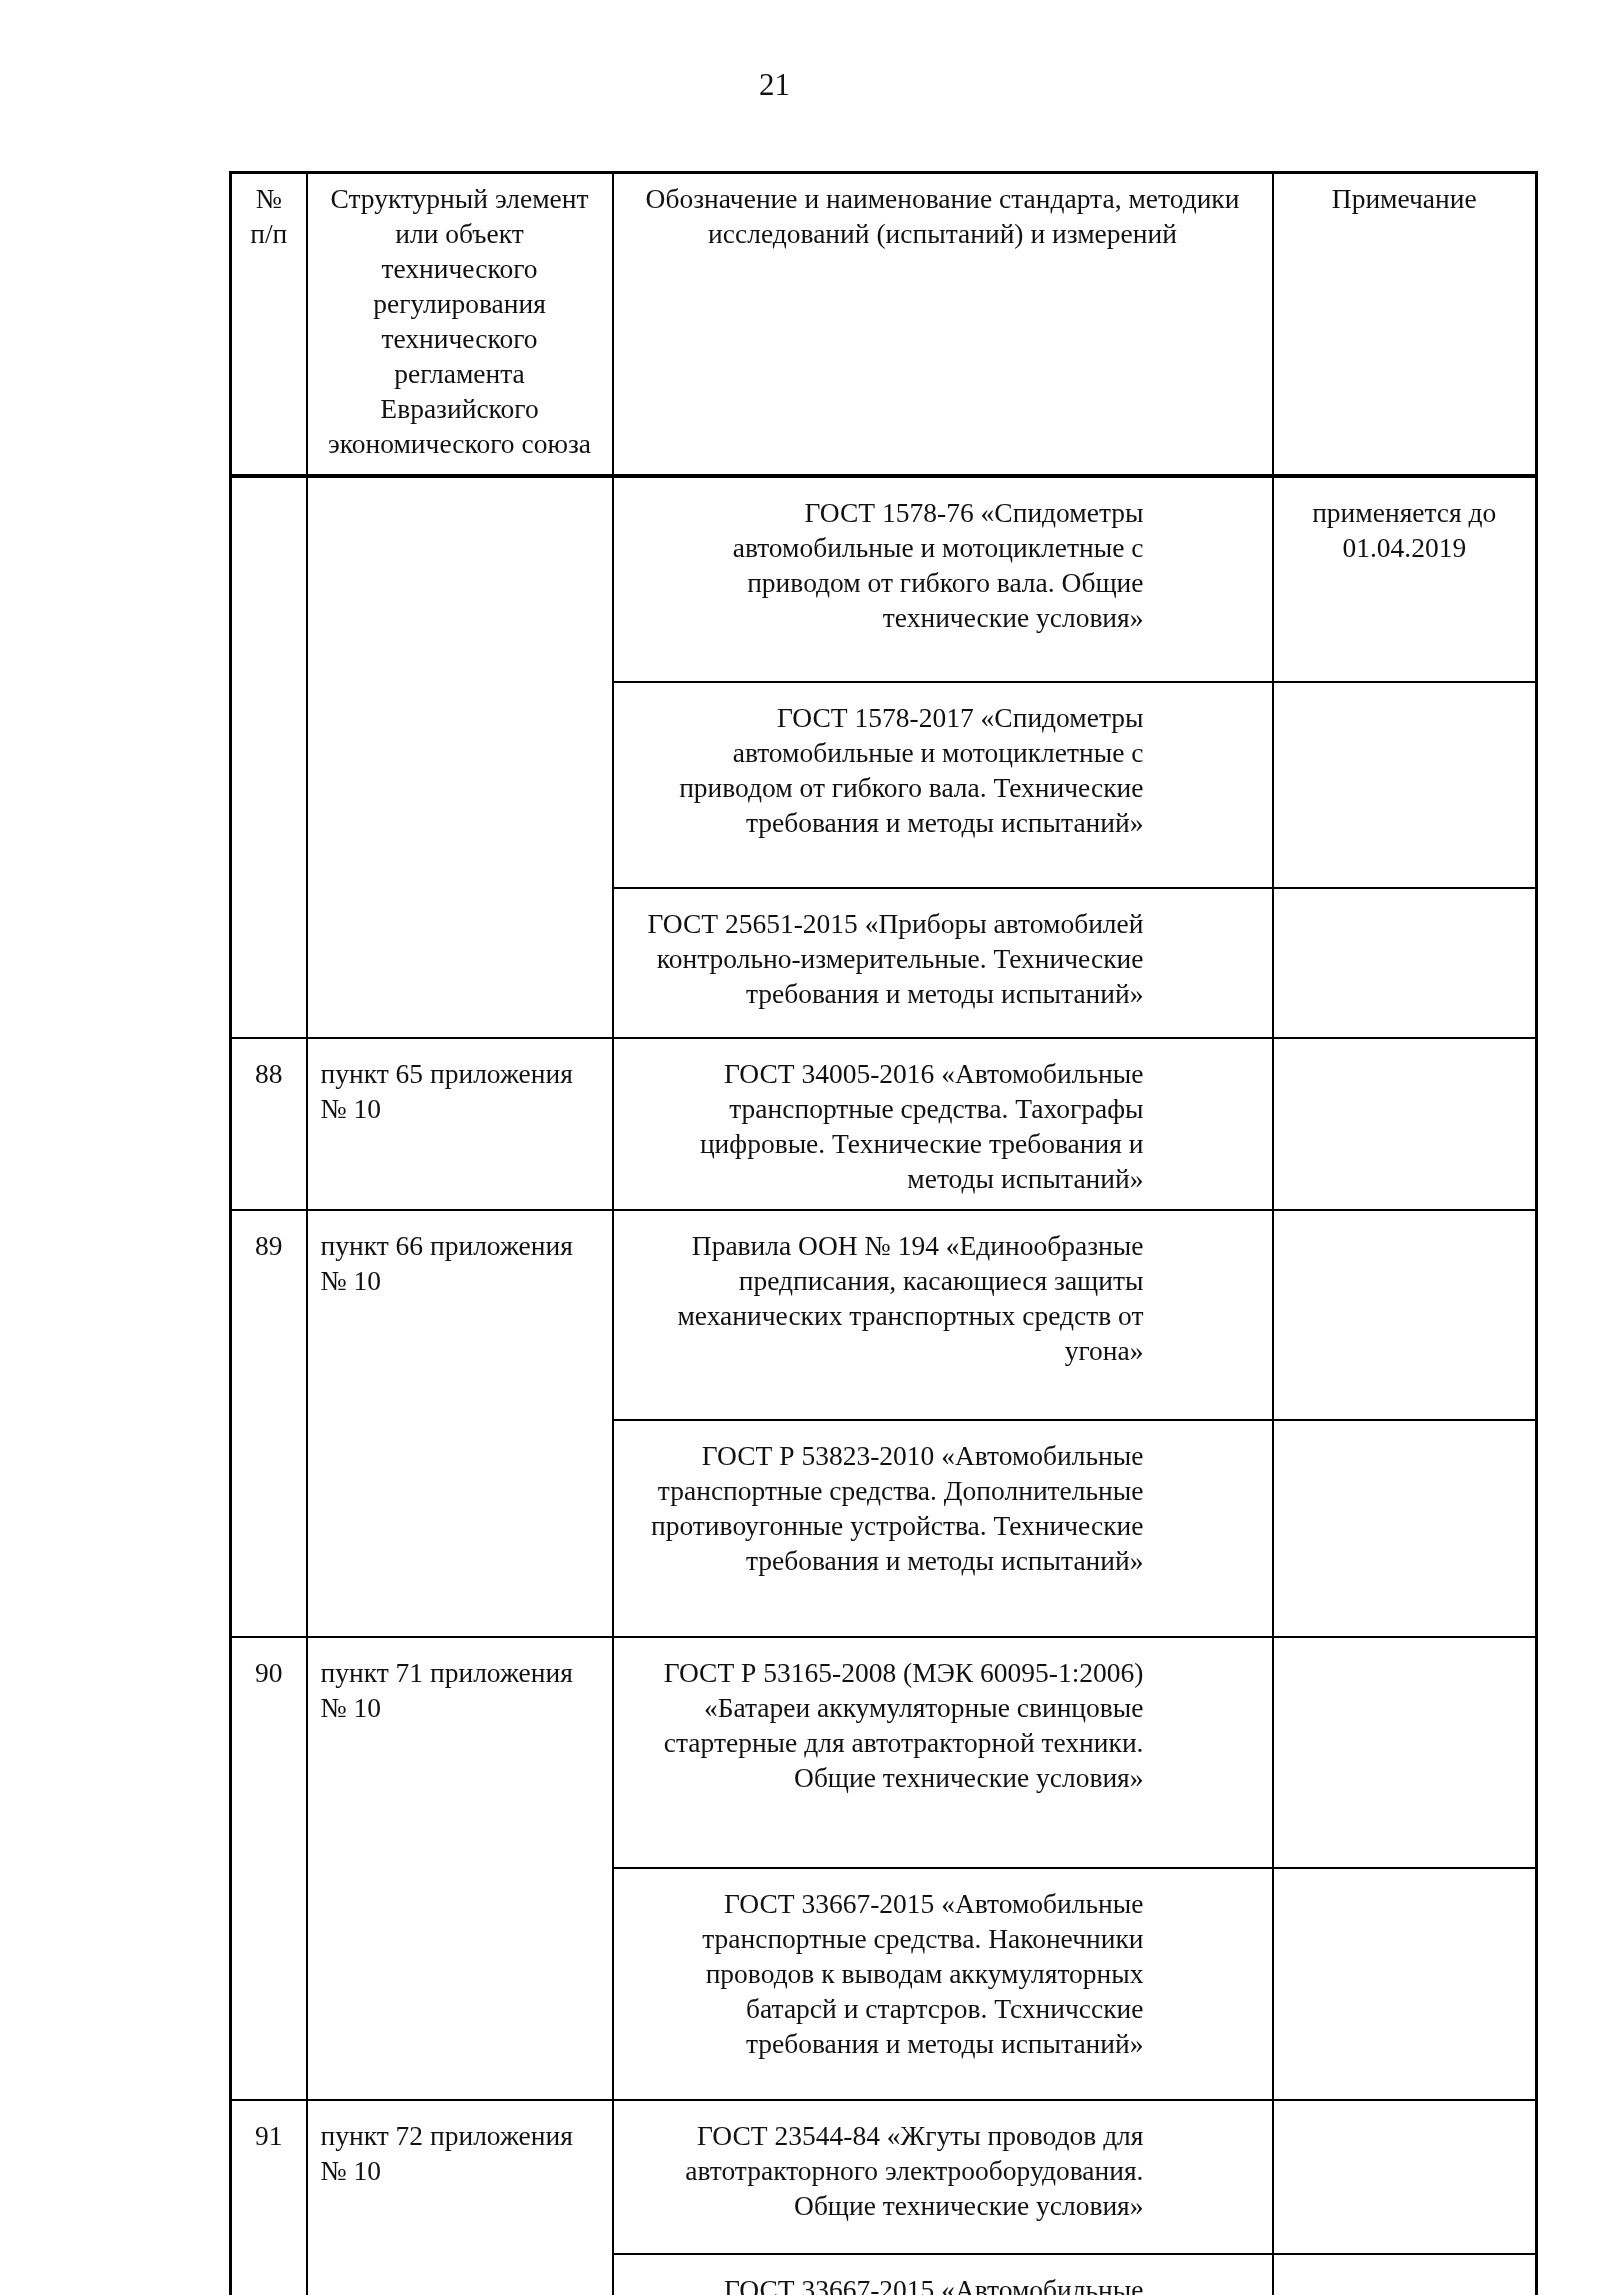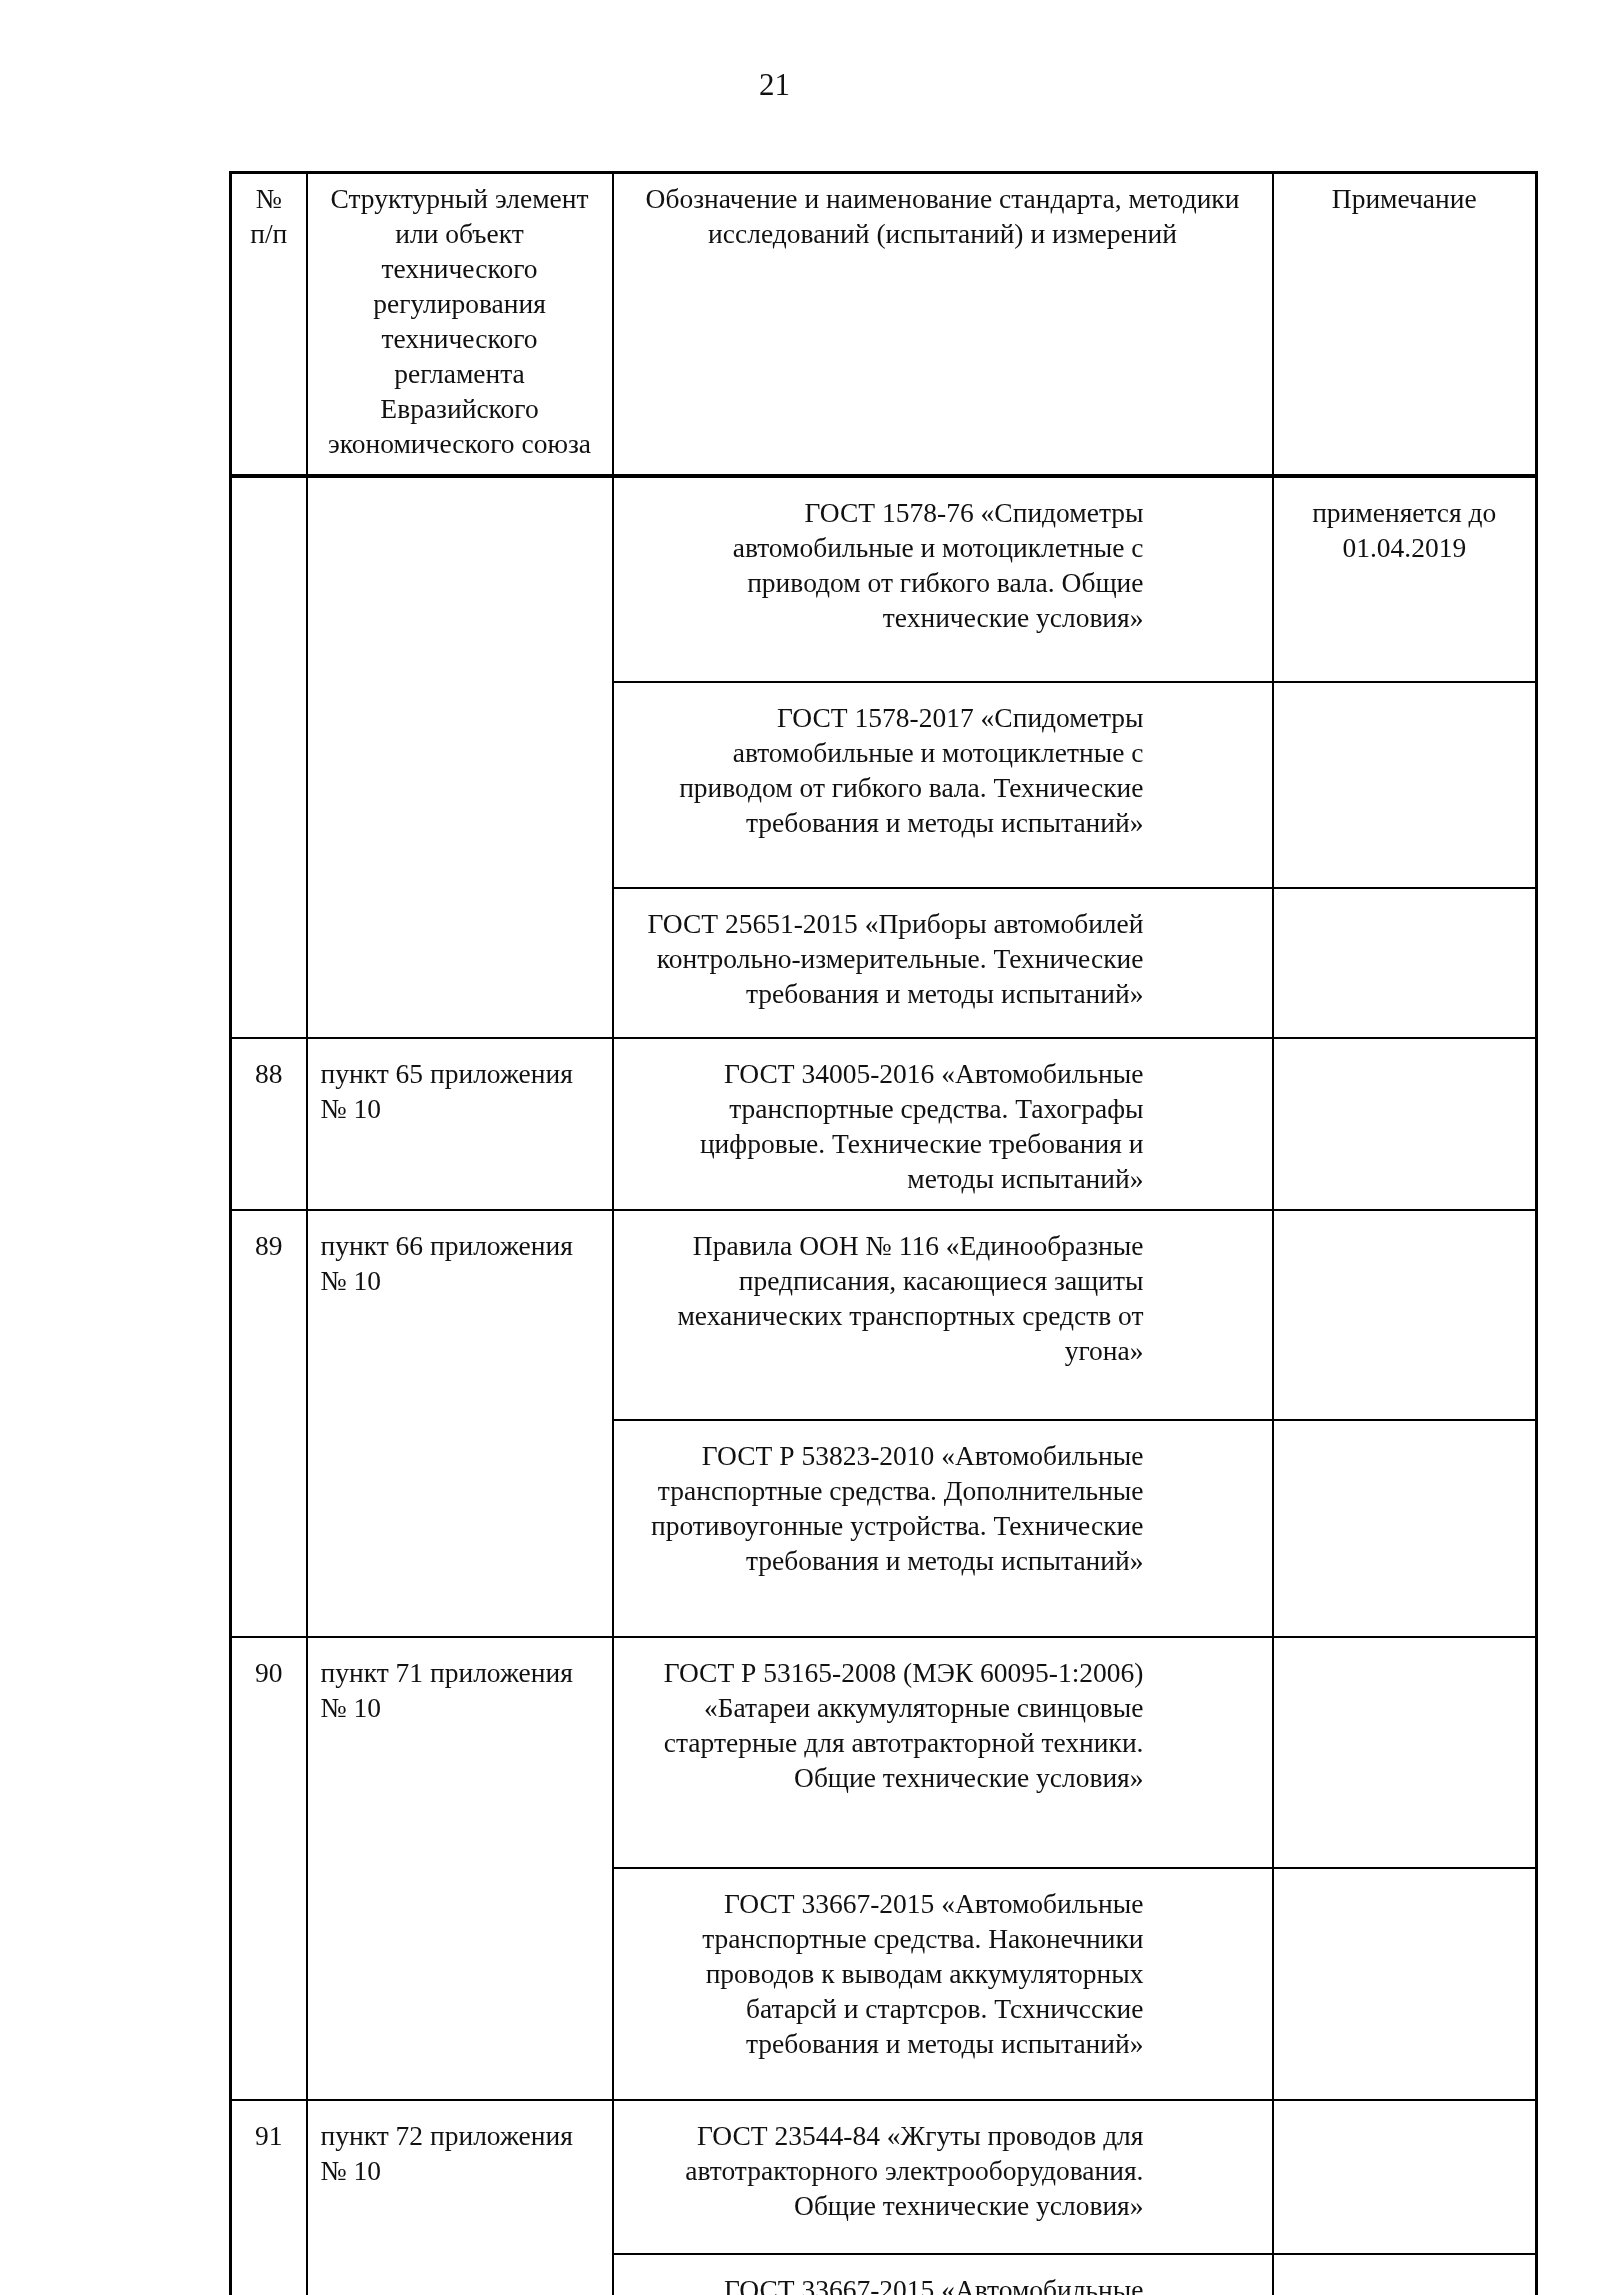--- a/index.html
+++ b/index.html
@@ -137,21 +137,21 @@
       <td class="standard-cell">
           <span class="std-text">ГОСТ 34005-2016 «Автомобильные транспортные средства. Тахографы цифровые. Технические требования и методы испытаний»</span>
         </td>
       <td class="note-cell"></td>
     </tr>
 
     <tr class="r4">
       <td class="num-cell" rowspan="2">89</td>
       <td class="element-cell" rowspan="2">пункт 66 приложения № 10</td>
       <td class="standard-cell">
-          <span class="std-text">Правила ООН № 116 «Единообразные предписания, касающиеся защиты механических транспортных средств от угона»</span>
+          <span class="std-text">Правила ООН № 194 «Единообразные предписания, касающиеся защиты механических транспортных средств от угона»</span>
         </td>
       <td class="note-cell"></td>
     </tr>
     <tr class="r5">
       <td class="standard-cell">
           <span class="std-text">ГОСТ Р 53823-2010 «Автомобильные транспортные средства. Дополнительные противоугонные устройства. Технические требования и методы испытаний»</span>
         </td>
       <td class="note-cell"></td>
     </tr>
 

